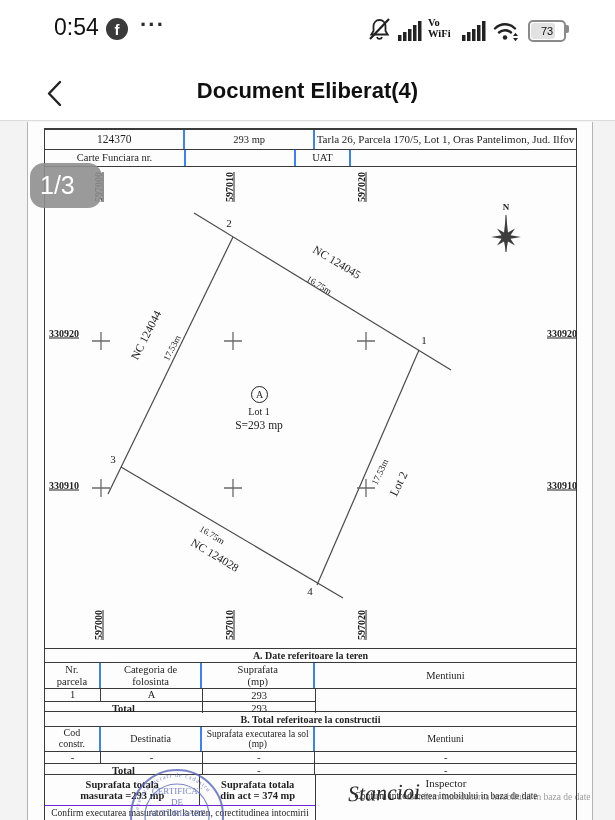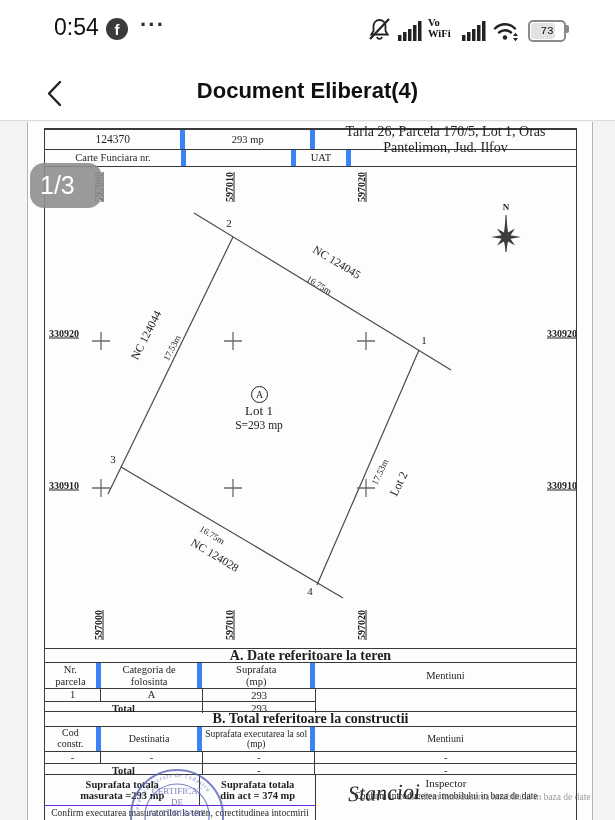--- a/index.html
+++ b/index.html
@@ -9,40 +9,40 @@
   .sans{font-family:"Liberation Sans",sans-serif;}
   .ctr{display:flex;align-items:center;justify-content:center;text-align:center;}
   .rot{transform-origin:center center;}
   
   .time{left:54px;top:14px;font-size:23px;color:#111;}
   .fb{left:106px;top:18px;width:22px;height:22px;border-radius:50%;background:#3a3a3a;color:#fff;
       font-weight:bold;font-size:15px;display:flex;align-items:flex-end;justify-content:center;line-height:20px;}
   .dots{left:140px;top:12px;font-size:22px;color:#2b2b2b;letter-spacing:1px;font-weight:bold;}
   .vowifi{left:428px;top:17px;font-size:10.5px;font-weight:bold;line-height:11px;color:#111;}
   .batt{left:528px;top:20px;width:34px;height:18px;border:2px solid #8a8a8a;border-radius:5px;
-        font-size:11px;color:#111;font-family:Liberation Mono, monospace;}
+        font-size:11px;color:#111;}
   .battfill{position:absolute;left:1px;top:1px;bottom:1px;width:72%;background:#e2e2e2;border-radius:3px;}
   .battnum{position:relative;z-index:1;}
   .battnub{left:566px;top:25px;width:3px;height:8px;background:#8a8a8a;border-radius:0 2px 2px 0;}
   
   .hdr-title{left:0;top:78px;width:615px;text-align:center;font-size:22px;font-weight:bold;color:#101010;}
   
   .photo{left:0;top:120px;width:615px;height:700px;background:#f3f3f3;border-top:1px solid #dcdcdc;}
   .page{left:27px;top:122px;width:564px;height:698px;background:#fdfdfd;
         border-left:1px solid #b3b3b3;border-right:1px solid #b3b3b3;}
   .badge{left:30px;top:163px;width:72px;height:45px;background:rgba(143,143,143,.9);border-radius:14px;
          color:#fff;font-size:25px;line-height:45px;padding-left:10px;box-sizing:border-box;z-index:6;}
   
   .tt,.tbl{left:44px;width:533px;box-sizing:border-box;border:1px solid #3a3a3a;background:transparent;}
   .trow{display:flex;box-sizing:border-box;border-top:1px solid #3a3a3a;}
   .trow.first{border-top:none;}
-  .cell{box-sizing:border-box;border-right:5px solid #3b82f6;display:flex;flex-direction:column;
+  .cell{box-sizing:border-box;border-right:2px solid #3b82f6;display:flex;flex-direction:column;
         align-items:center;justify-content:center;text-align:center;line-height:1.08;}
   .cell.last{border-right:none;}
-  .ttl{font-weight:bold;font-size:14px;justify-content:center;align-items:center;display:flex;}
+  .ttl{font-weight:bold;font-size:10px;justify-content:center;align-items:center;display:flex;}
   .bold{font-weight:bold;}
   
   .plan{left:44px;top:165px;width:533px;height:483px;box-sizing:border-box;
         border-left:1px solid #3a3a3a;border-right:1px solid #3a3a3a;}
   .plbl{position:absolute;white-space:nowrap;color:#222;}
   .coord{font-size:10px;font-weight:bold;text-decoration:underline;}
   .circleA{position:absolute;width:15px;height:15px;border:1px solid #222;border-radius:50%;
            font-size:10px;display:flex;align-items:center;justify-content:center;}
   .stamp{z-index:4;opacity:.8;}
   .ghost{opacity:.45;}
@@ -102,21 +102,21 @@
 <div class="abs sans hdr-title">Document Eliberat(4)</div>
 
 <div class="abs photo"></div>
 <div class="abs page"></div>
 <div class="abs sans badge">1/3</div>
 
 <div class="abs tt" style="top:128px;border-top-width:2px">
   <div class="trow first" style="height:19px">
     <div class="cell" style="width:141px;font-size:11.5px">124370</div>
     <div class="cell" style="width:130px;font-size:10.5px">293 mp</div>
-    <div class="cell last" style="width:262px;font-size:14px">Tarla 26, Parcela 170/5, Lot 1, Oras Pantelimon, Jud. Ilfov</div>
+    <div class="cell last" style="width:262px;font-size:11px">Tarla 26, Parcela 170/5, Lot 1, Oras Pantelimon, Jud. Ilfov</div>
   </div>
   <div class="trow" style="height:17px">
     <div class="cell" style="width:141px;font-size:10.5px">Carte Funciara nr.</div>
     <div class="cell" style="width:110px"></div>
     <div class="cell" style="width:55px;font-size:10.5px">UAT</div>
   </div>
 </div>
 
 <div class="abs plan">
   <svg width="533" height="483" viewBox="0 0 533 483" style="position:absolute;left:0;top:0">
@@ -166,21 +166,21 @@
   <div class="plbl rot" style="left:292px;top:97px;font-size:11.5px;transform:translate(-50%,-50%) rotate(31deg)">NC 124045</div>
   <div class="plbl rot" style="left:274px;top:120px;font-size:9px;transform:translate(-50%,-50%) rotate(31deg)">16.75m</div>
   <div class="plbl rot" style="left:101px;top:170px;font-size:11.5px;transform:translate(-50%,-50%) rotate(-63deg)">NC 124044</div>
   <div class="plbl rot" style="left:127px;top:183px;font-size:9px;transform:translate(-50%,-50%) rotate(-63deg)">17.53m</div>
   <div class="plbl rot" style="left:167px;top:370px;font-size:9px;transform:translate(-50%,-50%) rotate(31deg)">16.75m</div>
   <div class="plbl rot" style="left:170px;top:390px;font-size:11.5px;transform:translate(-50%,-50%) rotate(31deg)">NC 124028</div>
   <div class="plbl rot" style="left:335px;top:307px;font-size:9px;transform:translate(-50%,-50%) rotate(-64deg)">17.53m</div>
   <div class="plbl rot" style="left:354px;top:319px;font-size:12px;transform:translate(-50%,-50%) rotate(-64deg)">Lot 2</div>
 
   <div class="circleA" style="left:206px;top:221px">A</div>
-  <div class="plbl" style="left:214px;top:246px;transform:translate(-50%,-50%);font-size:13px">Lot 1</div>
+  <div class="plbl" style="left:214px;top:246px;transform:translate(-50%,-50%);font-size:10px">Lot 1</div>
   <div class="plbl" style="left:214px;top:260px;transform:translate(-50%,-50%);font-size:11.5px">S=293 mp</div>
 </div>
 
 <div class="abs tbl" style="top:648px;height:64px">
   <div class="trow first ttl" style="height:13px">A. Date referitoare la teren</div>
   <div class="trow" style="height:26px;font-size:10.5px">
     <div class="cell" style="width:56px">
       <span>Nr.</span>
       <span>parcela</span>
     </div>

